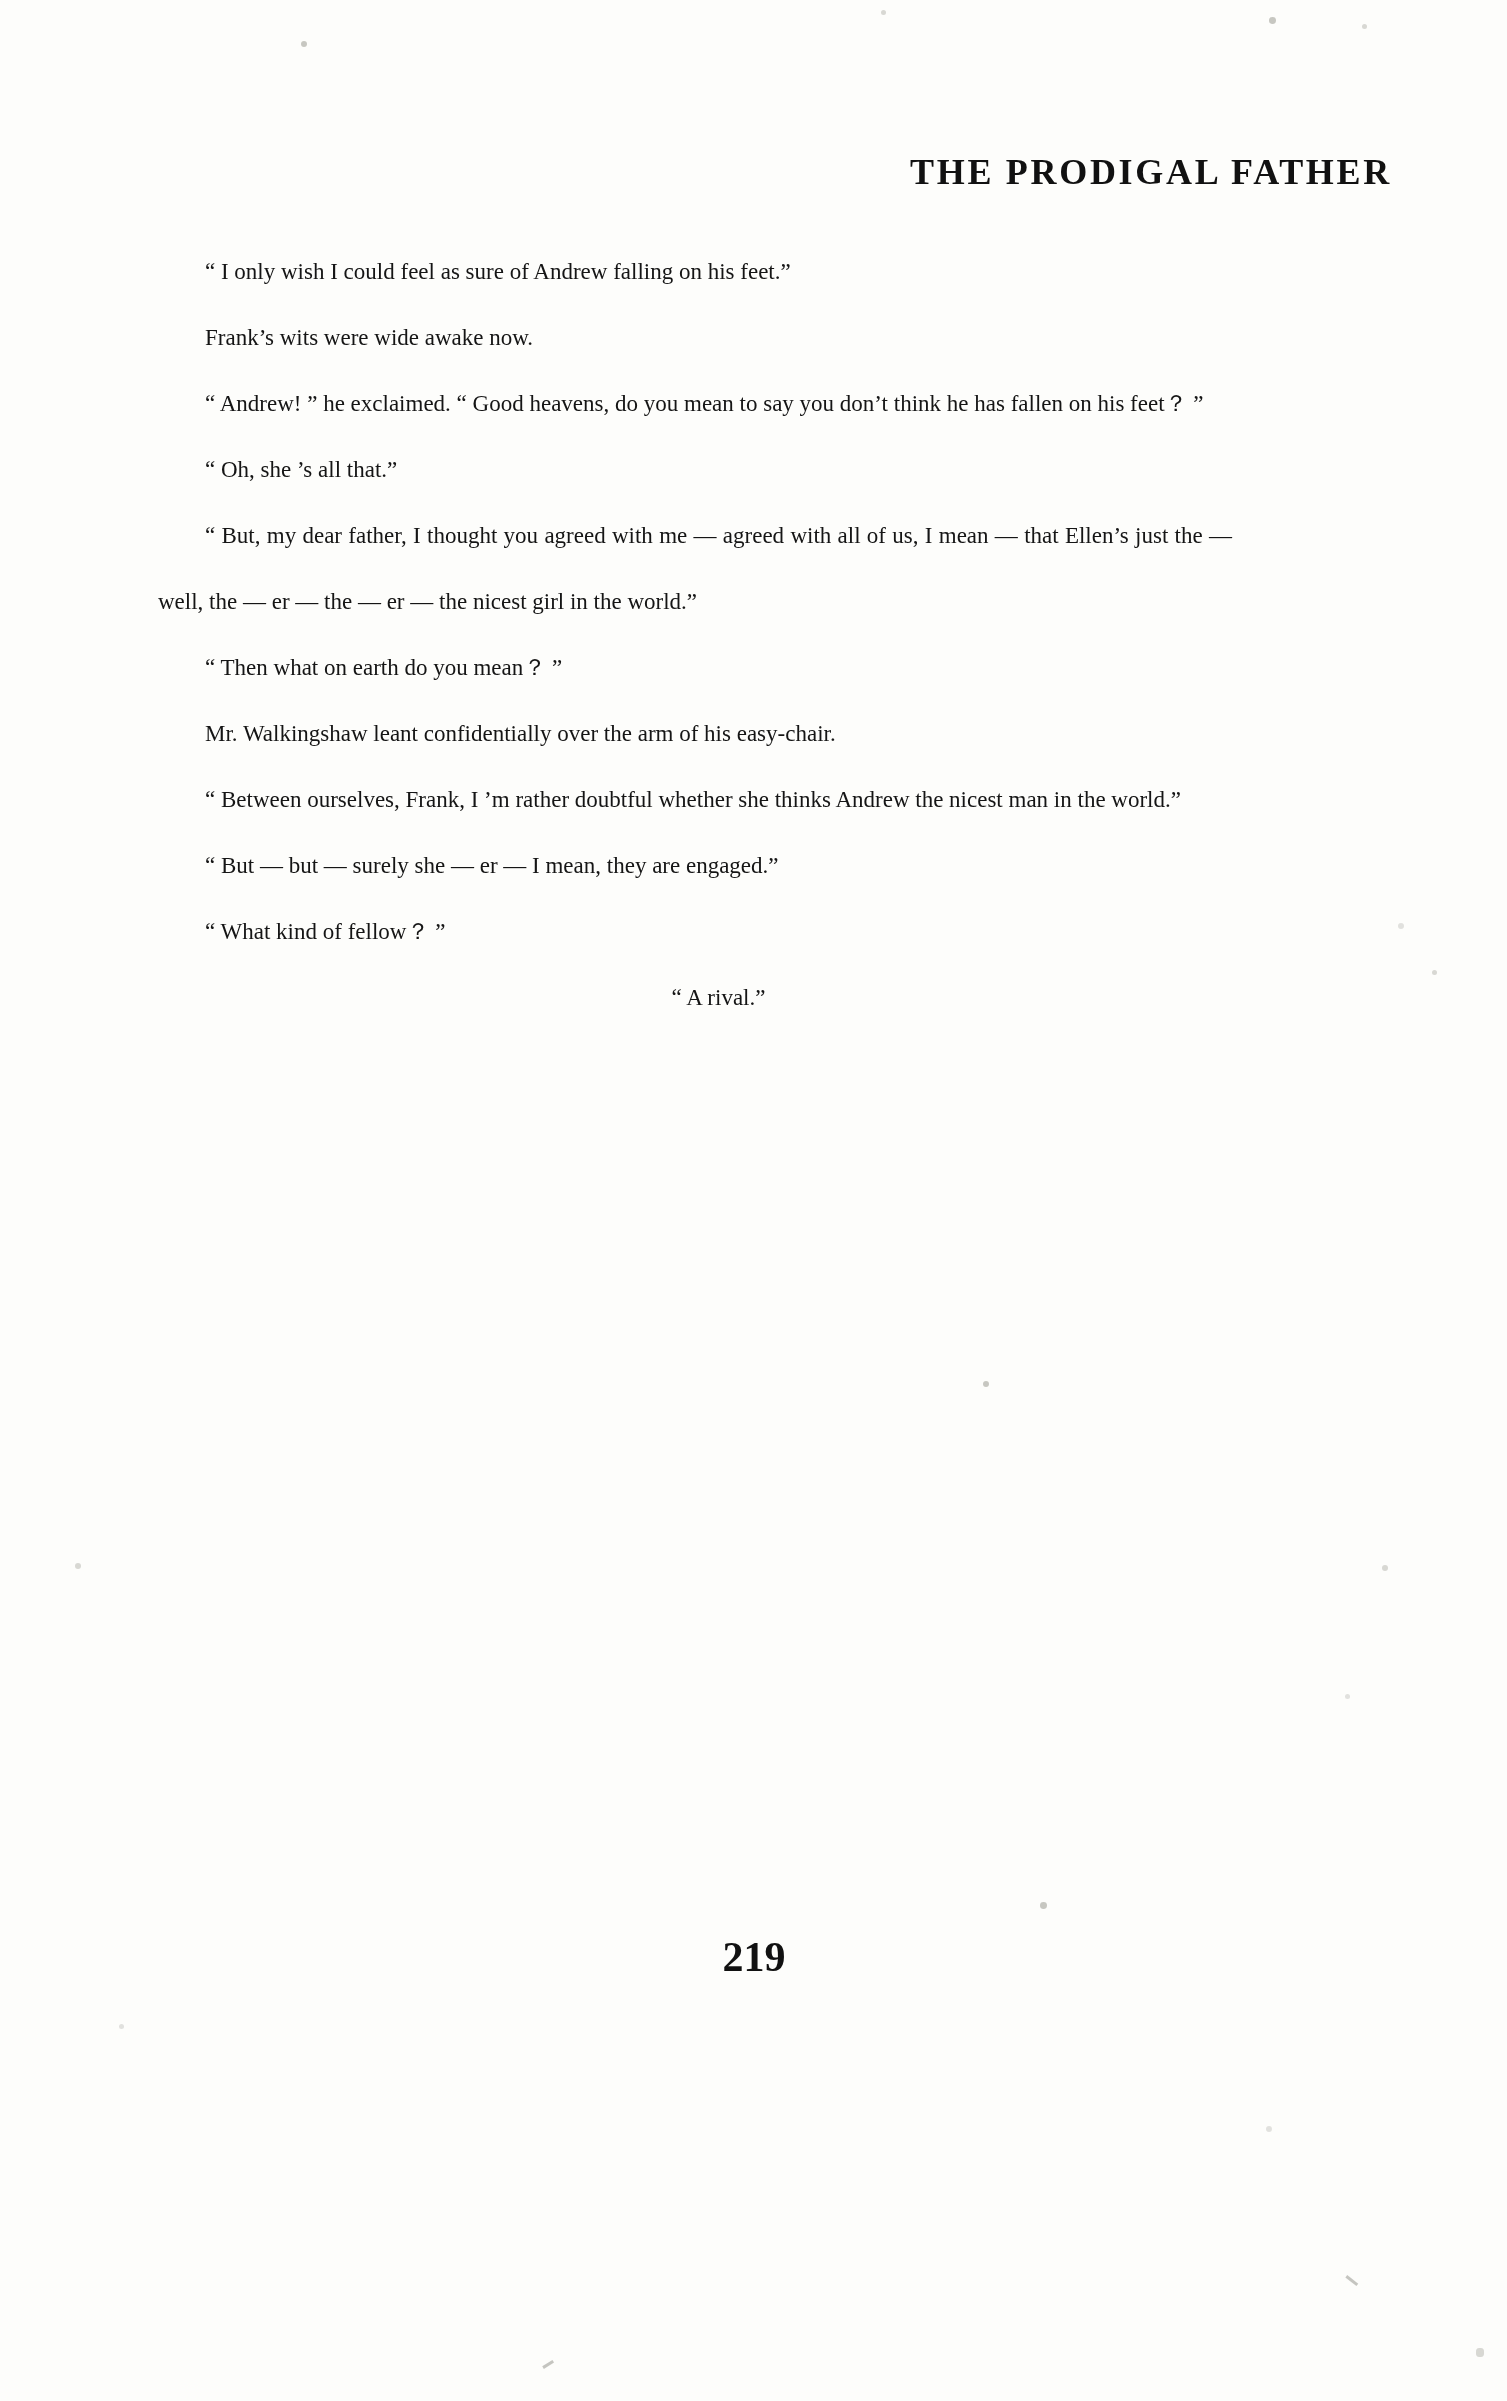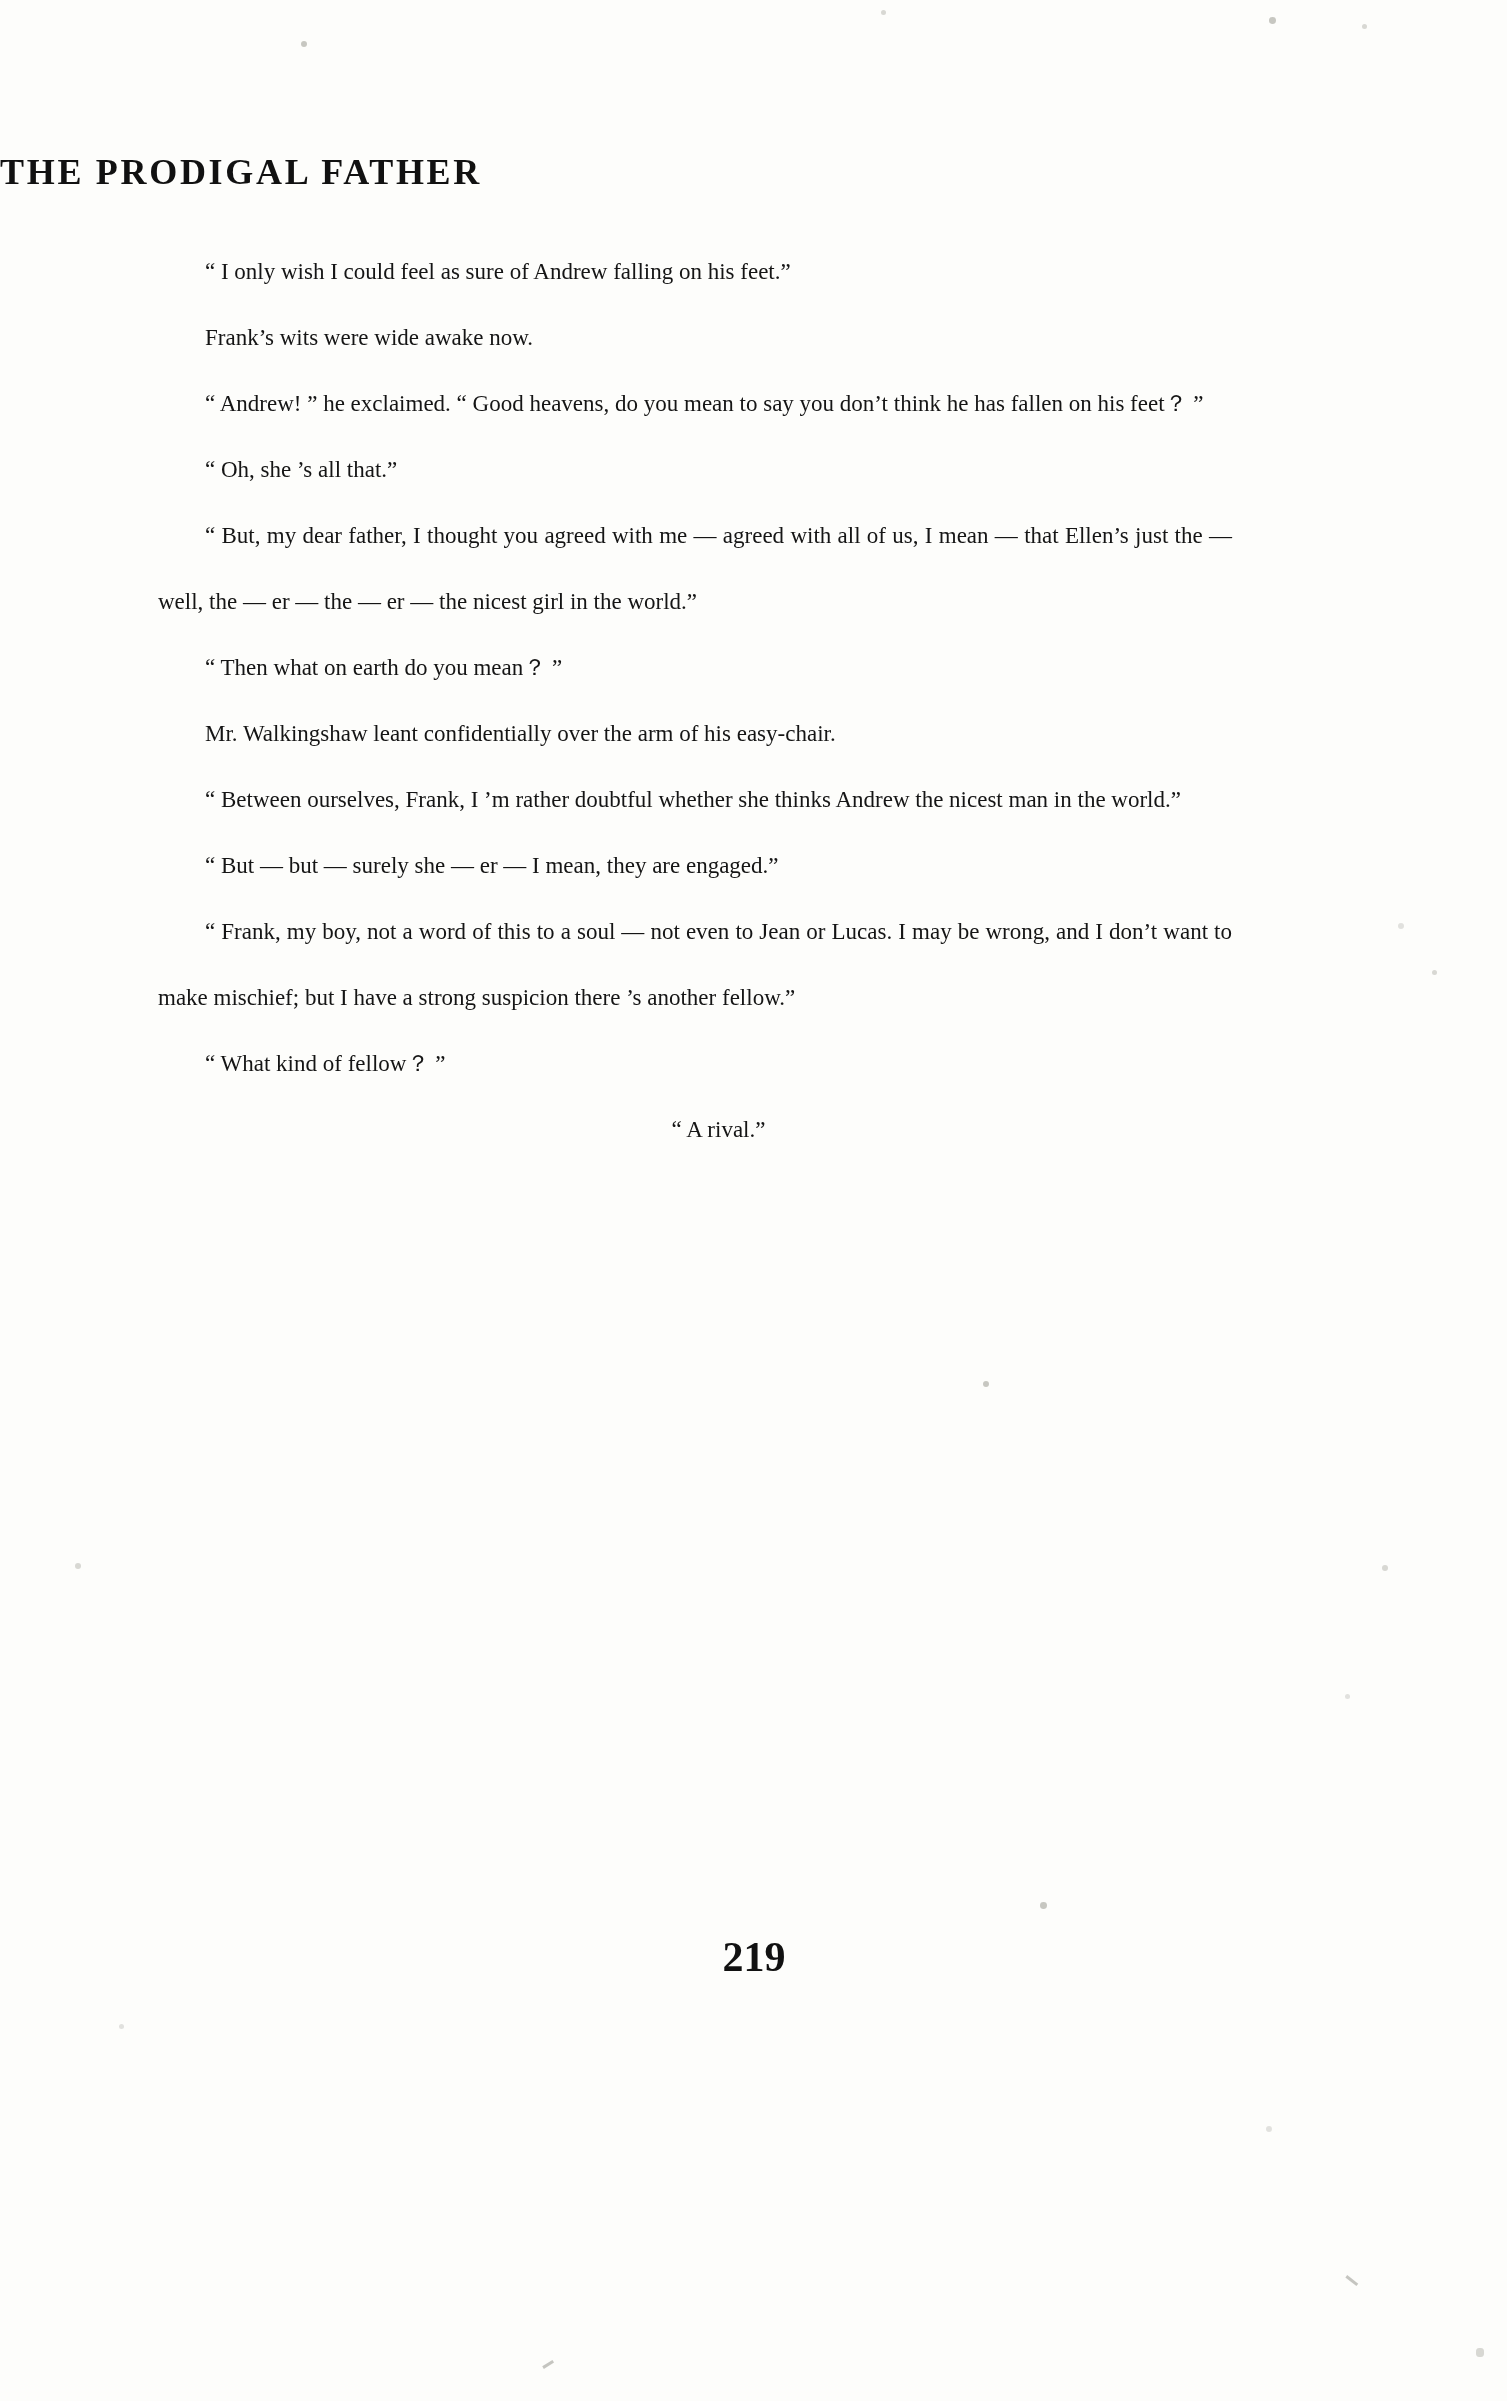--- a/index.html
+++ b/index.html
@@ -20,21 +20,21 @@
     top: 0; left: 0;
     width: 1508px;
     height: 2401px;
     background: #fdfdfb;
   }
   .running-head {
     position: absolute;
     top: 151px;
     left: 0;
     width: 1392px;
-    text-align: left;
+    text-align: right;
     font-size: 36px;
     letter-spacing: 2.7px;
     font-weight: 600;
     color: #111;
     font-family: "Liberation Serif", serif;
   }
   .body-text {
     position: absolute;
     top: 239px;
     left: 158px;
@@ -86,21 +86,20 @@
   <div class="body-text">
     <p class="para">“ I only wish I could feel as sure of Andrew falling on his feet.”</p>
     <p class="para">Frank’s wits were wide awake now.</p>
     <p class="para">“ Andrew! ” he exclaimed.  “ Good heavens, do you mean to say you don’t think he has fallen on his feet？ ”</p>
     <p class="para">“ Oh, she ’s all that.”</p>
     <p class="para">“ But, my dear father, I thought you agreed with me — agreed with all of us, I mean — that Ellen’s just the — well, the — er — the — er — the nicest girl in the world.”</p>
     <p class="para">“ Then what on earth do you mean？ ”</p>
     <p class="para">Mr. Walkingshaw leant confidentially over the arm of his easy-chair.</p>
     <p class="para">“ Between ourselves, Frank, I ’m rather doubtful whether she thinks Andrew the nicest man in the world.”</p>
     <p class="para">“ But — but — surely she — er — I mean, they are engaged.”</p>
-    <p class="para">“ Frank, my boy, not a word of this to a soul — not even to Jean or Lucas.  I may be wrong, and I don’t want to make mischief; but I have a strong suspicion there ’s another fellow.”</p>
     <p class="para">“ What kind of fellow？ ”</p>
     <p class="para">“ A rival.”</p>
   </div>
 
   <div class="folio">219</div>
 
   <span class="speck" style="left:301px;  top:41px;  width:6px;  height:6px;"></span>
   <span class="speck s2" style="left:881px; top:10.2px;  width:5.1px;  height:5.1px;"></span>
   <span class="speck" style="left:1269px; top:17px;  width:6.8px;  height:6.8px;"></span>
   <span class="speck s2" style="left:1362px; top:24px;  width:5.1px;  height:5.1px;"></span>

